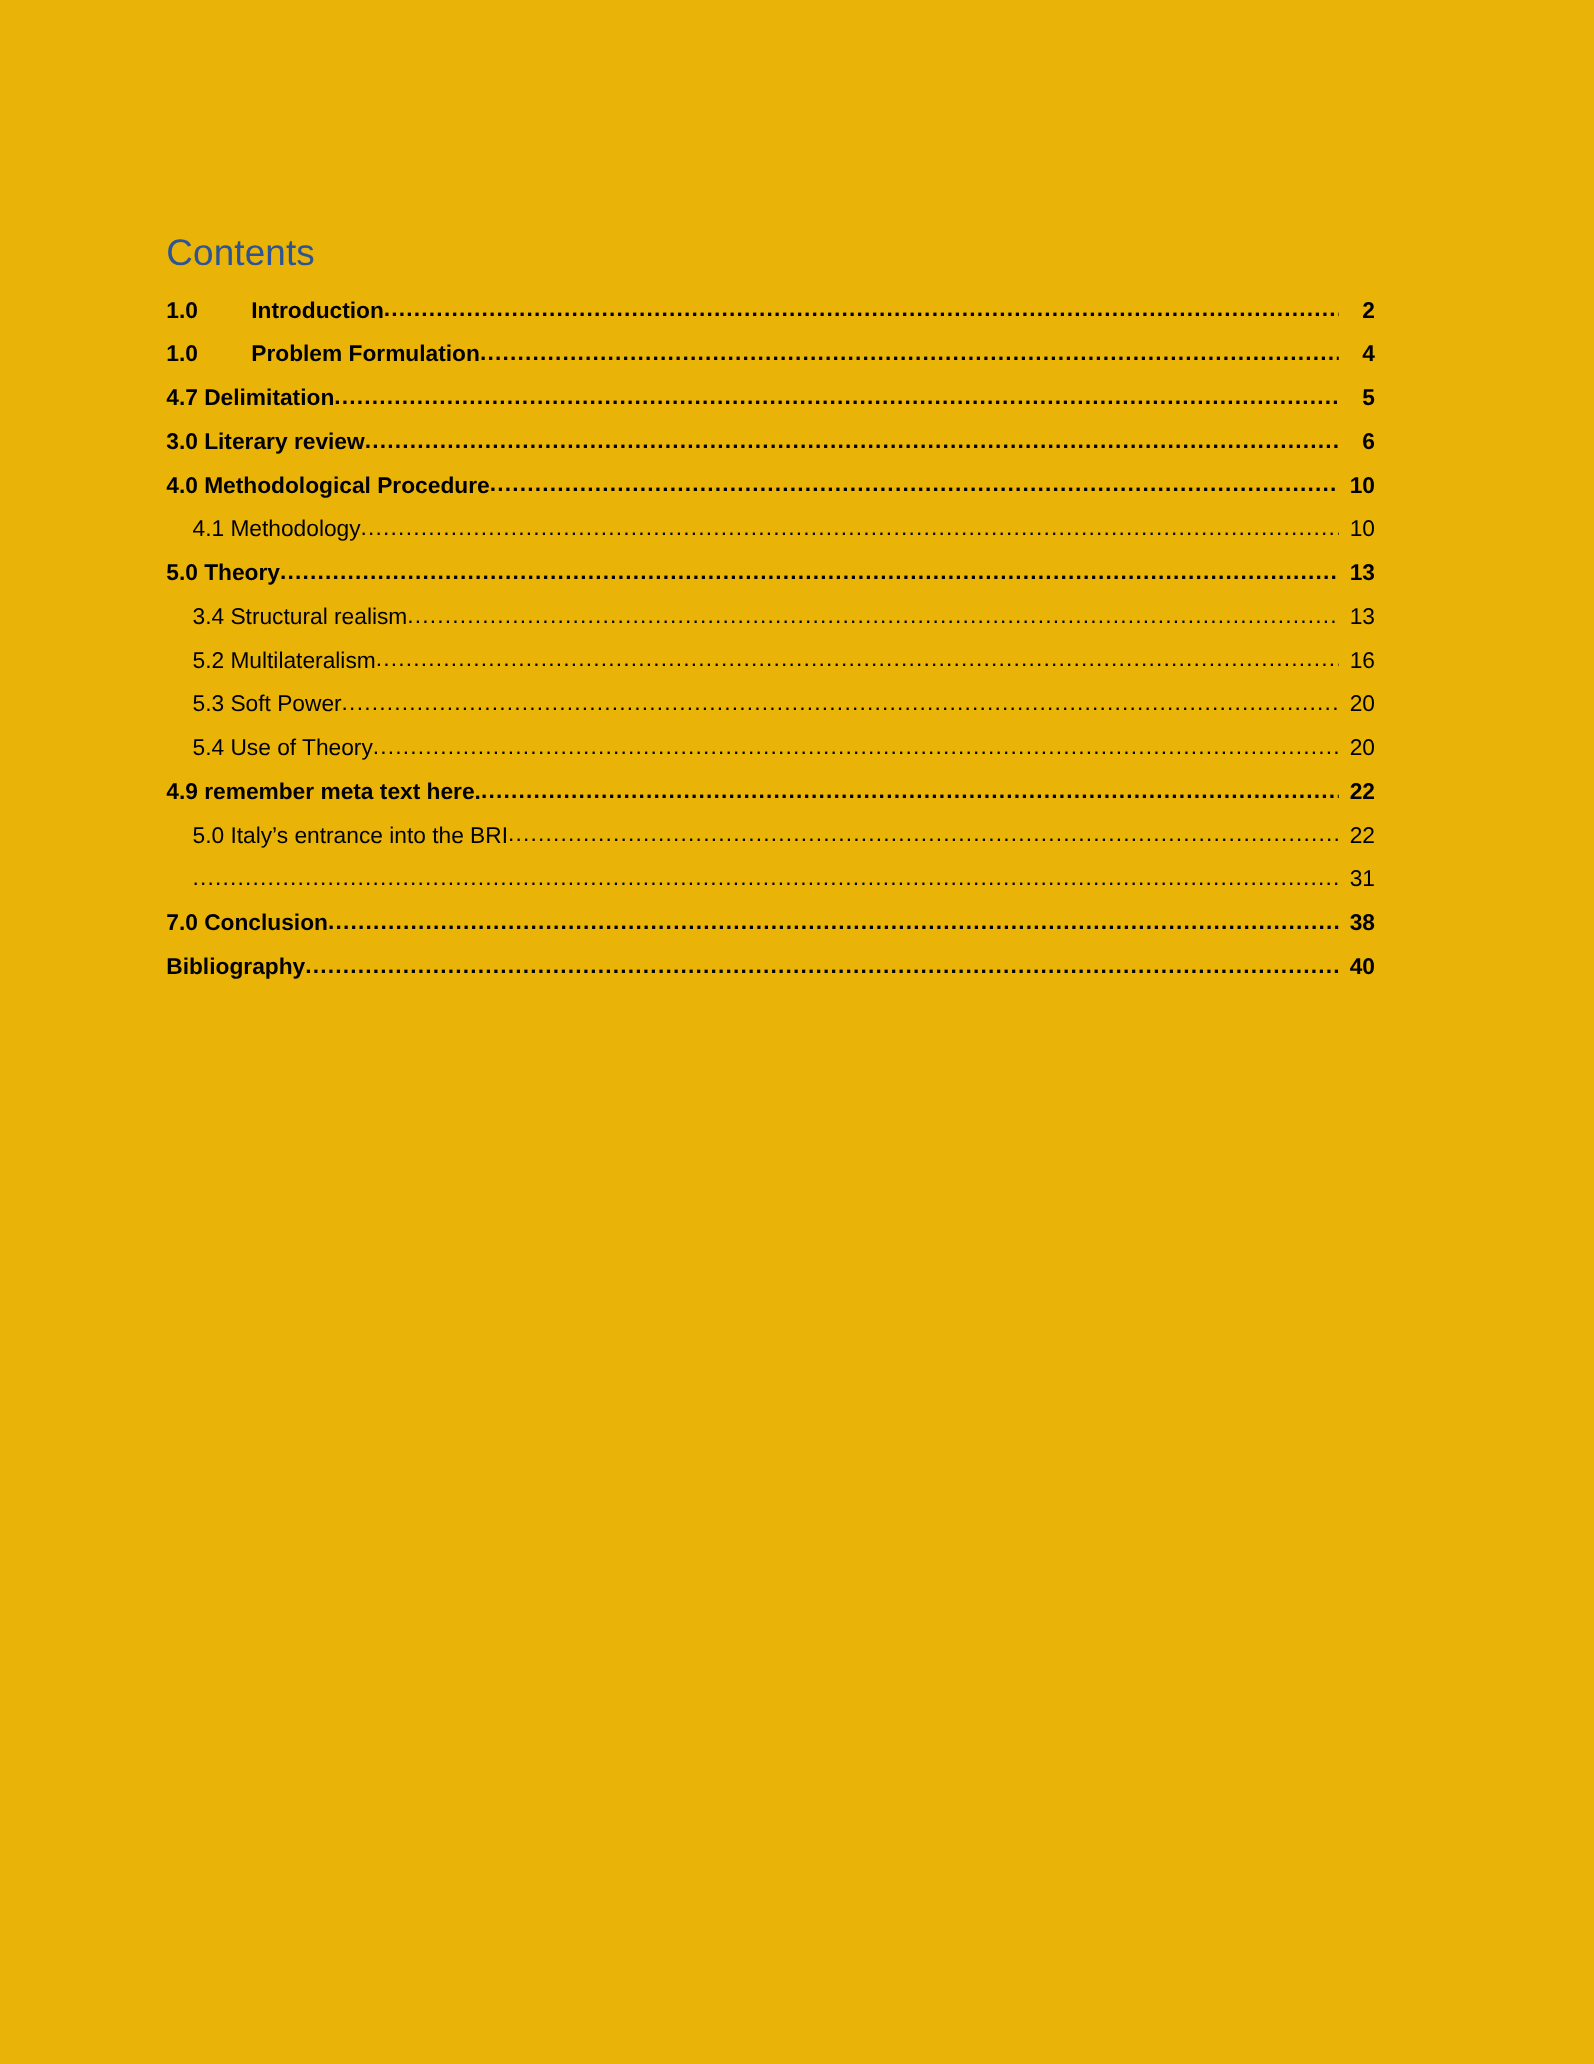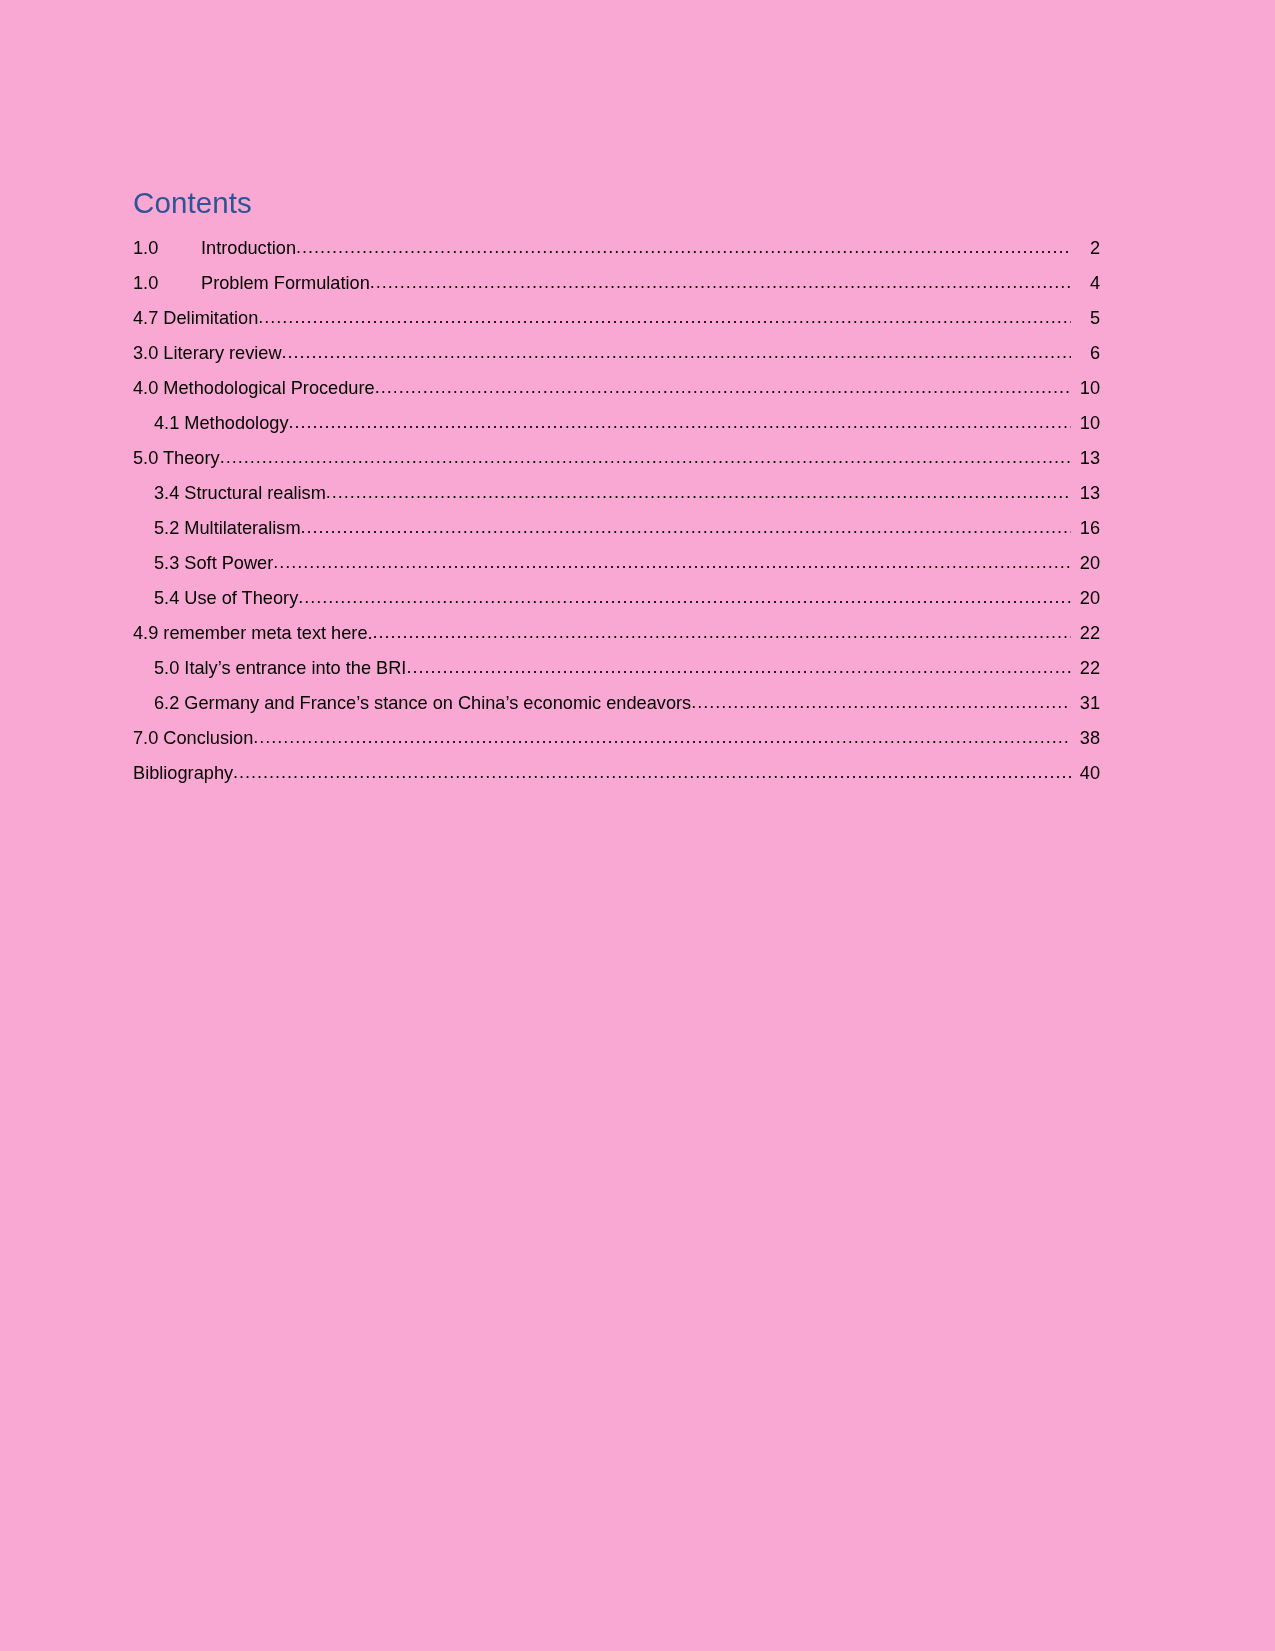--- a/index.html
+++ b/index.html
@@ -11,21 +11,21 @@
     width: 1275px;
     height: 1651px;
     font-family: "Liberation Sans", sans-serif;
     -webkit-font-smoothing: antialiased;
   }
 
   .page {
     position: relative;
     width: 1275px;
     height: 1651px;
-    background: #f9a8d4;
+    background: #eab308;
     overflow: hidden;
   }
 
   .toc-block {
     position: absolute;
     left: 133px;
     top: 186px;
     width: 967px;
   }
 
@@ -54,21 +54,21 @@
     font-weight: 400;
     color: #000000;
     line-height: 1;
     height: 35px;
     box-sizing: border-box;
     white-space: nowrap;
     overflow: hidden;
   }
 
   
-  .toc-entry.lvl1 { padding-left: 0px; }
+  .toc-entry.lvl1 { padding-left: 0px; font-weight: bold; }
   .toc-entry.lvl2 { padding-left: 21px; }
 
   .toc-num {
     flex: 0 0 auto;
   }
 
   
   .toc-num.tabbed {
     display: inline-block;
     width: 68px;
@@ -173,21 +173,20 @@
           <span class="toc-label">4.9 remember meta text here. </span>
           <span class="toc-leader">...................................................................................................................................................................................................................................................................</span>
           <span class="toc-page wide">22</span>
         </div>
         <div class="toc-entry lvl2">
           <span class="toc-label">5.0 Italy’s entrance into the BRI</span>
           <span class="toc-leader">...................................................................................................................................................................................................................................................................</span>
           <span class="toc-page wide">22</span>
         </div>
         <div class="toc-entry lvl2">
-          <span class="toc-label">6.2 Germany and France’s stance on China’s economic endeavors</span>
           <span class="toc-leader">...................................................................................................................................................................................................................................................................</span>
           <span class="toc-page wide">31</span>
         </div>
         <div class="toc-entry lvl1">
           <span class="toc-label">7.0 Conclusion </span>
           <span class="toc-leader">...................................................................................................................................................................................................................................................................</span>
           <span class="toc-page wide">38</span>
         </div>
         <div class="toc-entry lvl1">
           <span class="toc-label">Bibliography</span>

